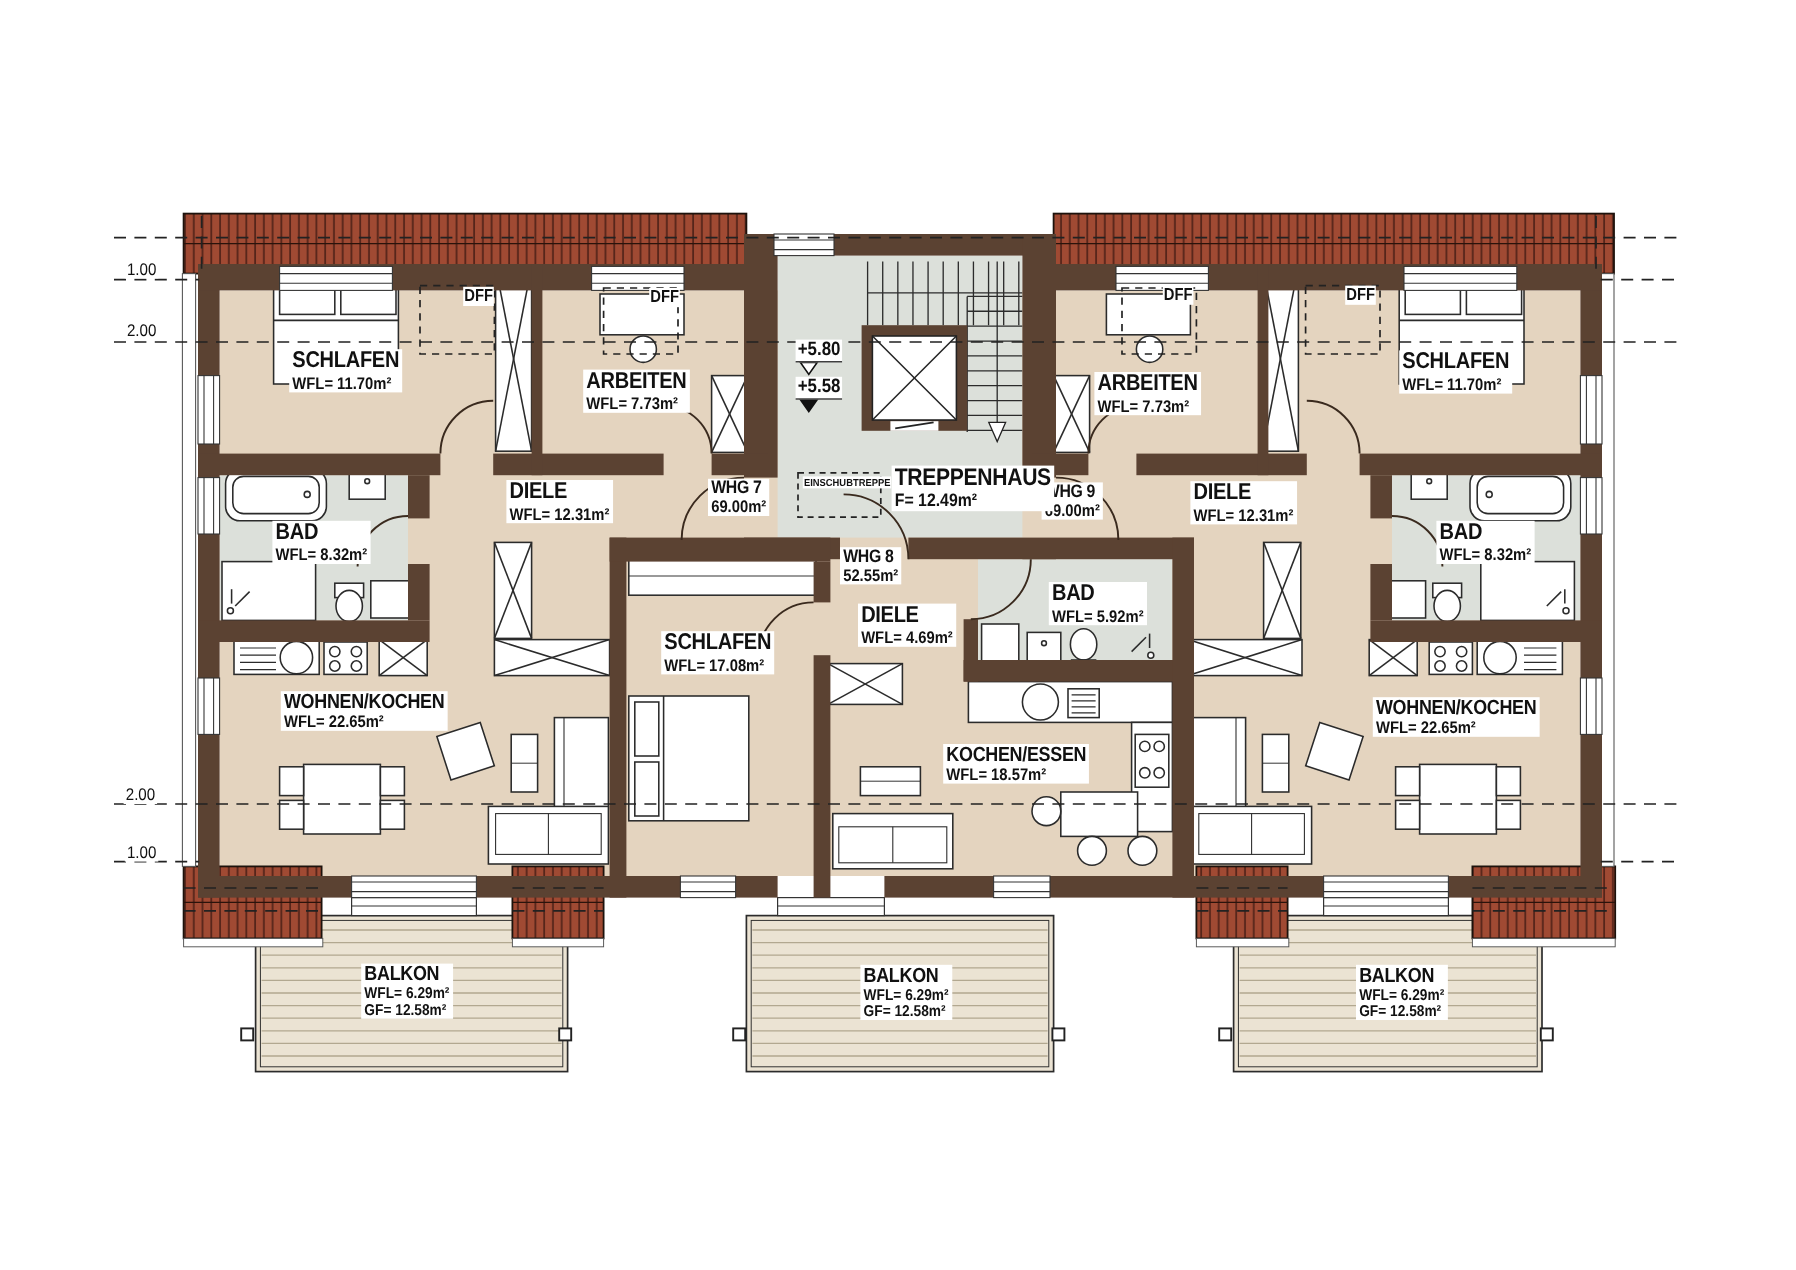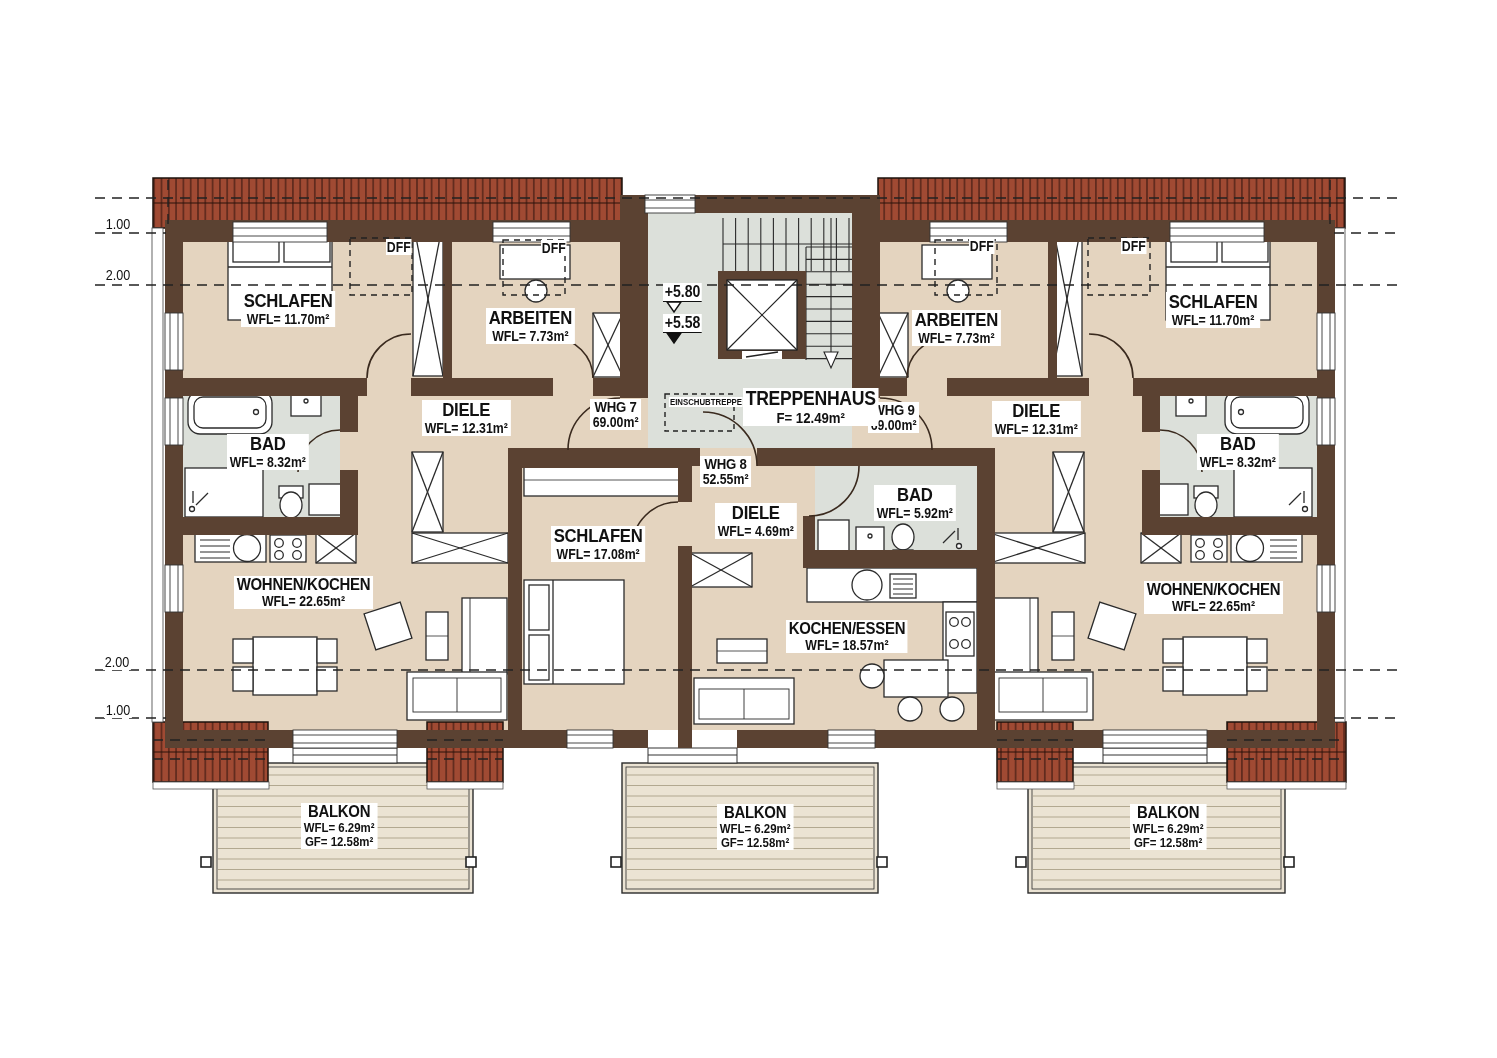--- a/index.html
+++ b/index.html
@@ -1,17 +1,17 @@
 <!DOCTYPE html>
 <html><head>
 <meta charset="utf-8">
 <style>
   html,body { margin:0; padding:0; background:#ffffff; }
   .plan { position:relative; width:1497px; height:1058px; background:#fff; overflow:hidden;
-          font-family:"Liberation Sans", sans-serif;text-align:center; }
+          font-family:"Liberation Sans", sans-serif; }
   .plan svg { position:absolute; left:0; top:0; }
   .chip { position:absolute; background:#fff; padding:0 3px; line-height:1.08;
           transform:scaleX(.88); transform-origin:0 0; white-space:nowrap; color:#111; z-index:5; }
   .chip .nm { display:block; font-size:19px; font-weight:700; letter-spacing:-0.3px; }
   .chip .ar { display:block; font-size:14px; font-weight:700; }
   .chip.md .nm { font-size:17px; }
   .chip.sm .nm { font-size:15px; font-weight:700; }
   .chip.sm .ar { font-size:14px; }
   .chip.balk .nm { font-size:17px; }
   .chip.balk .ar { font-size:13px; }

